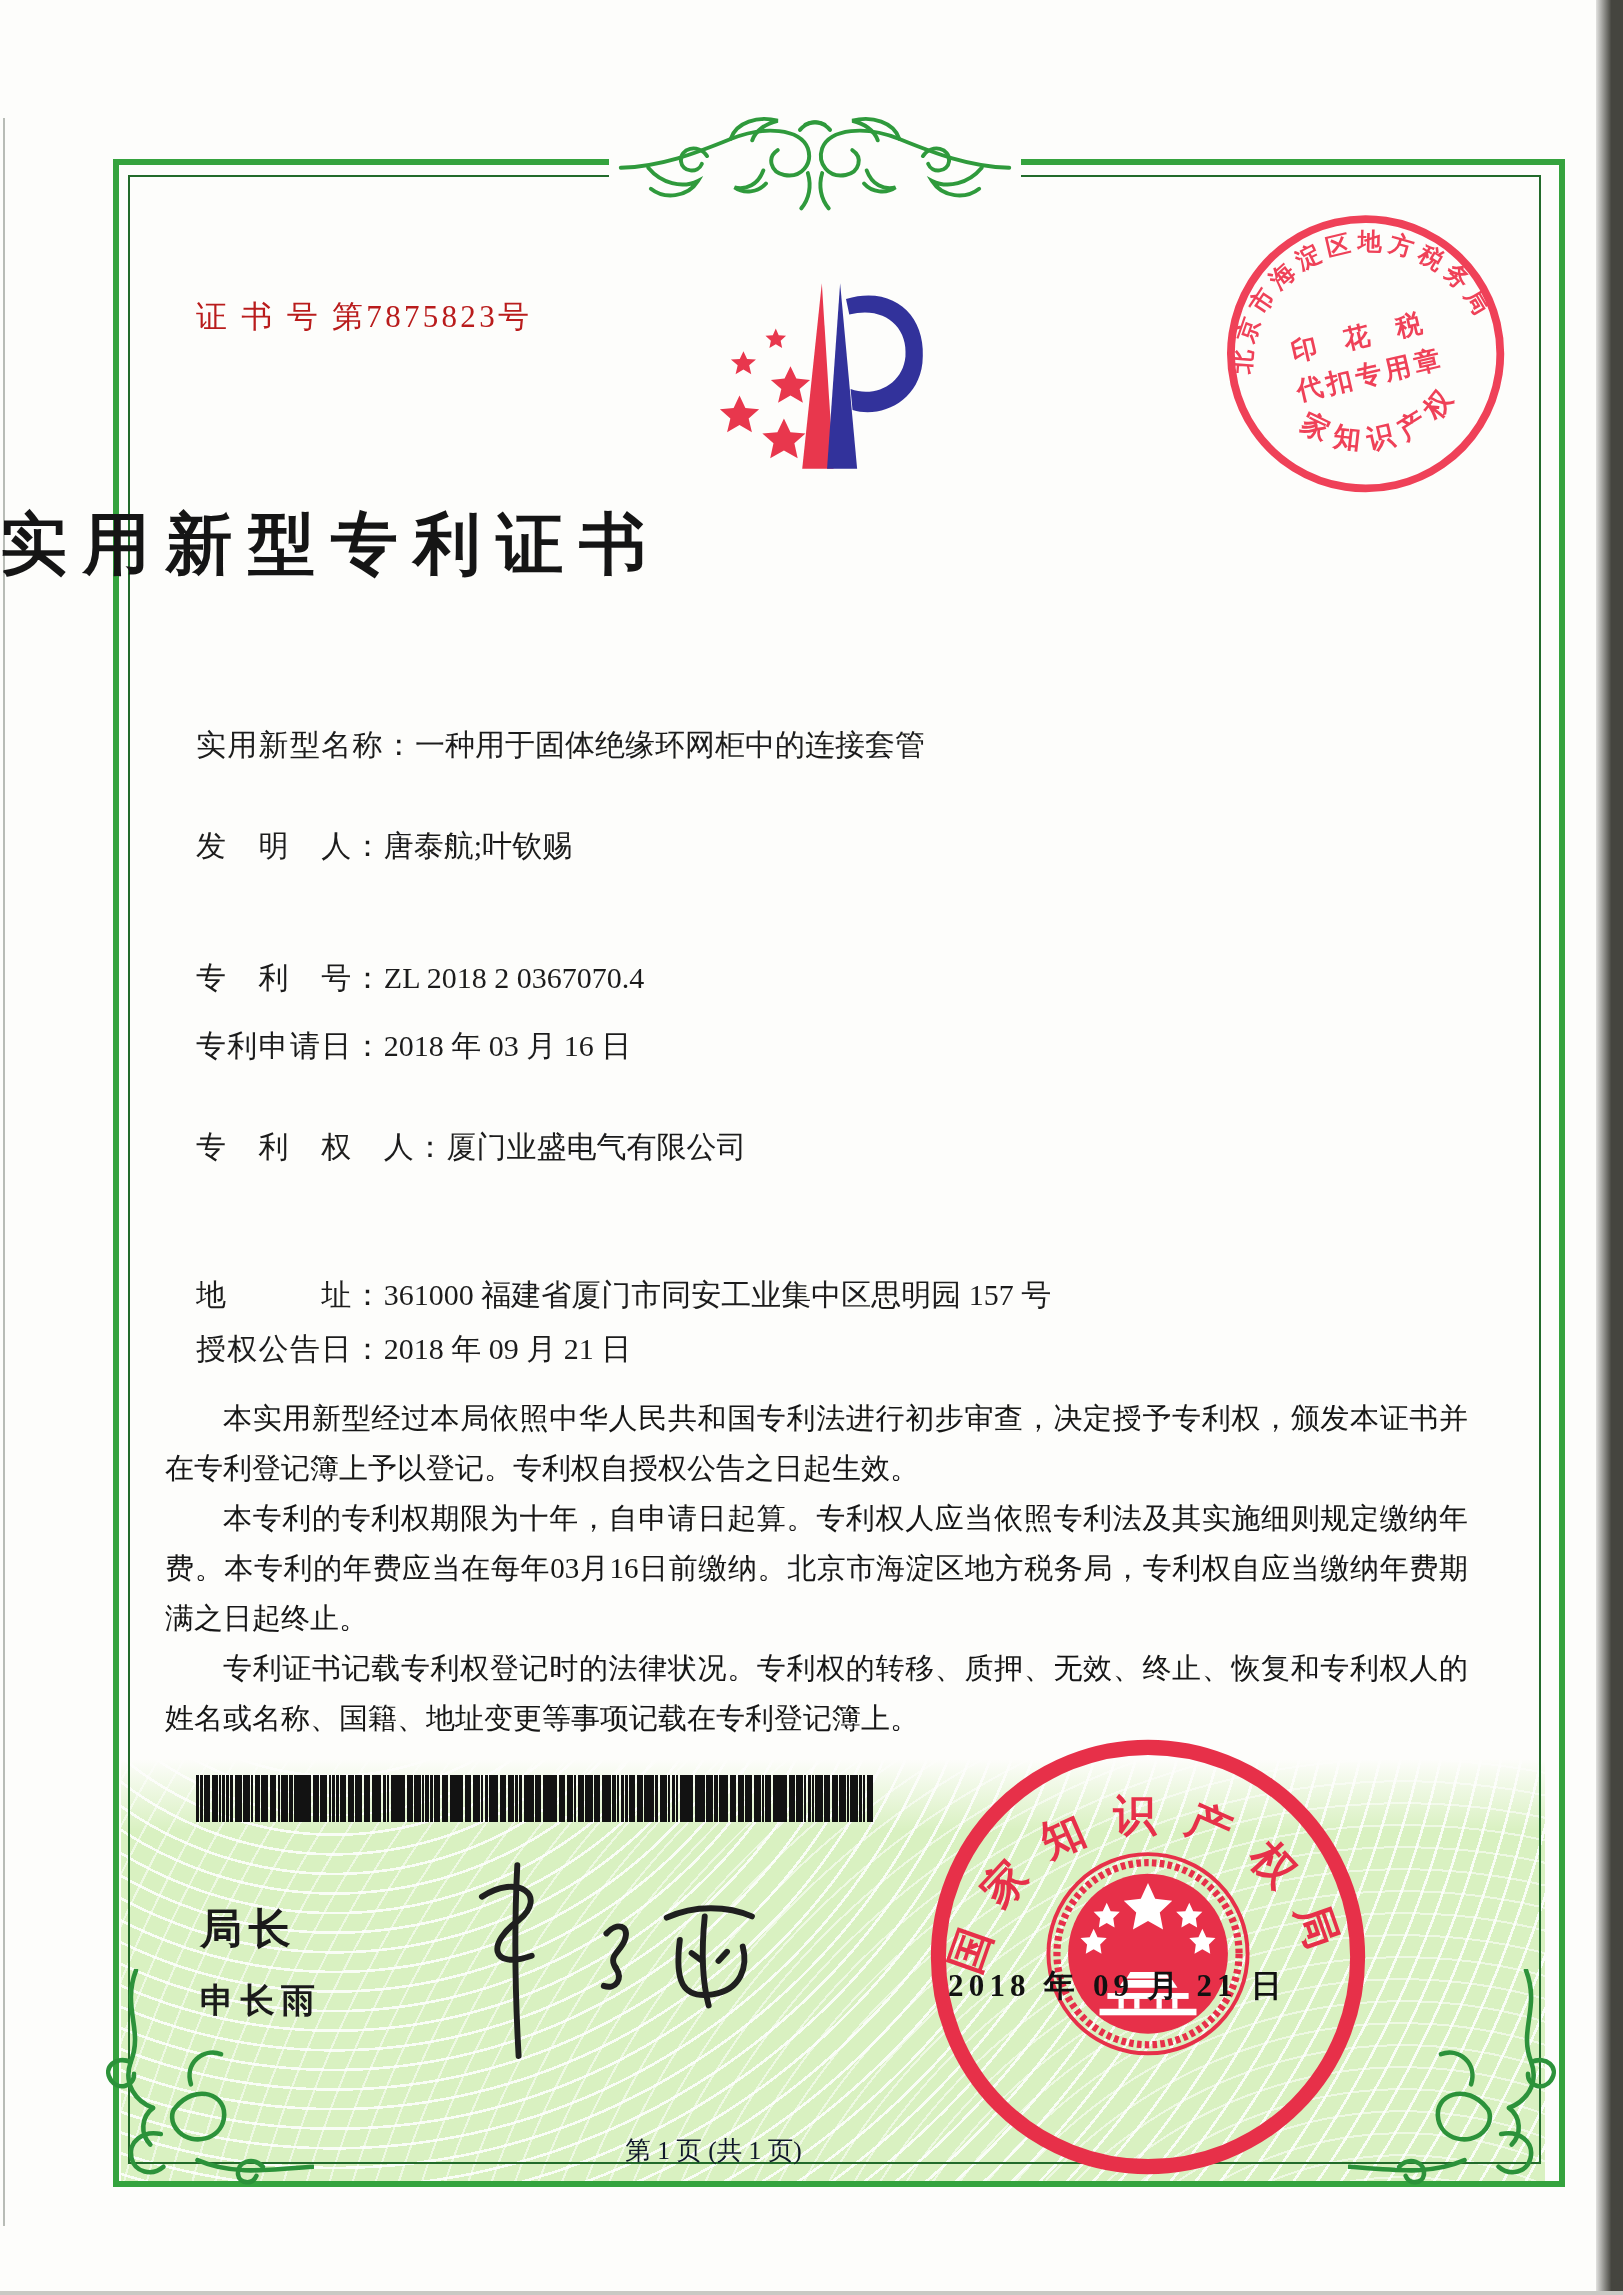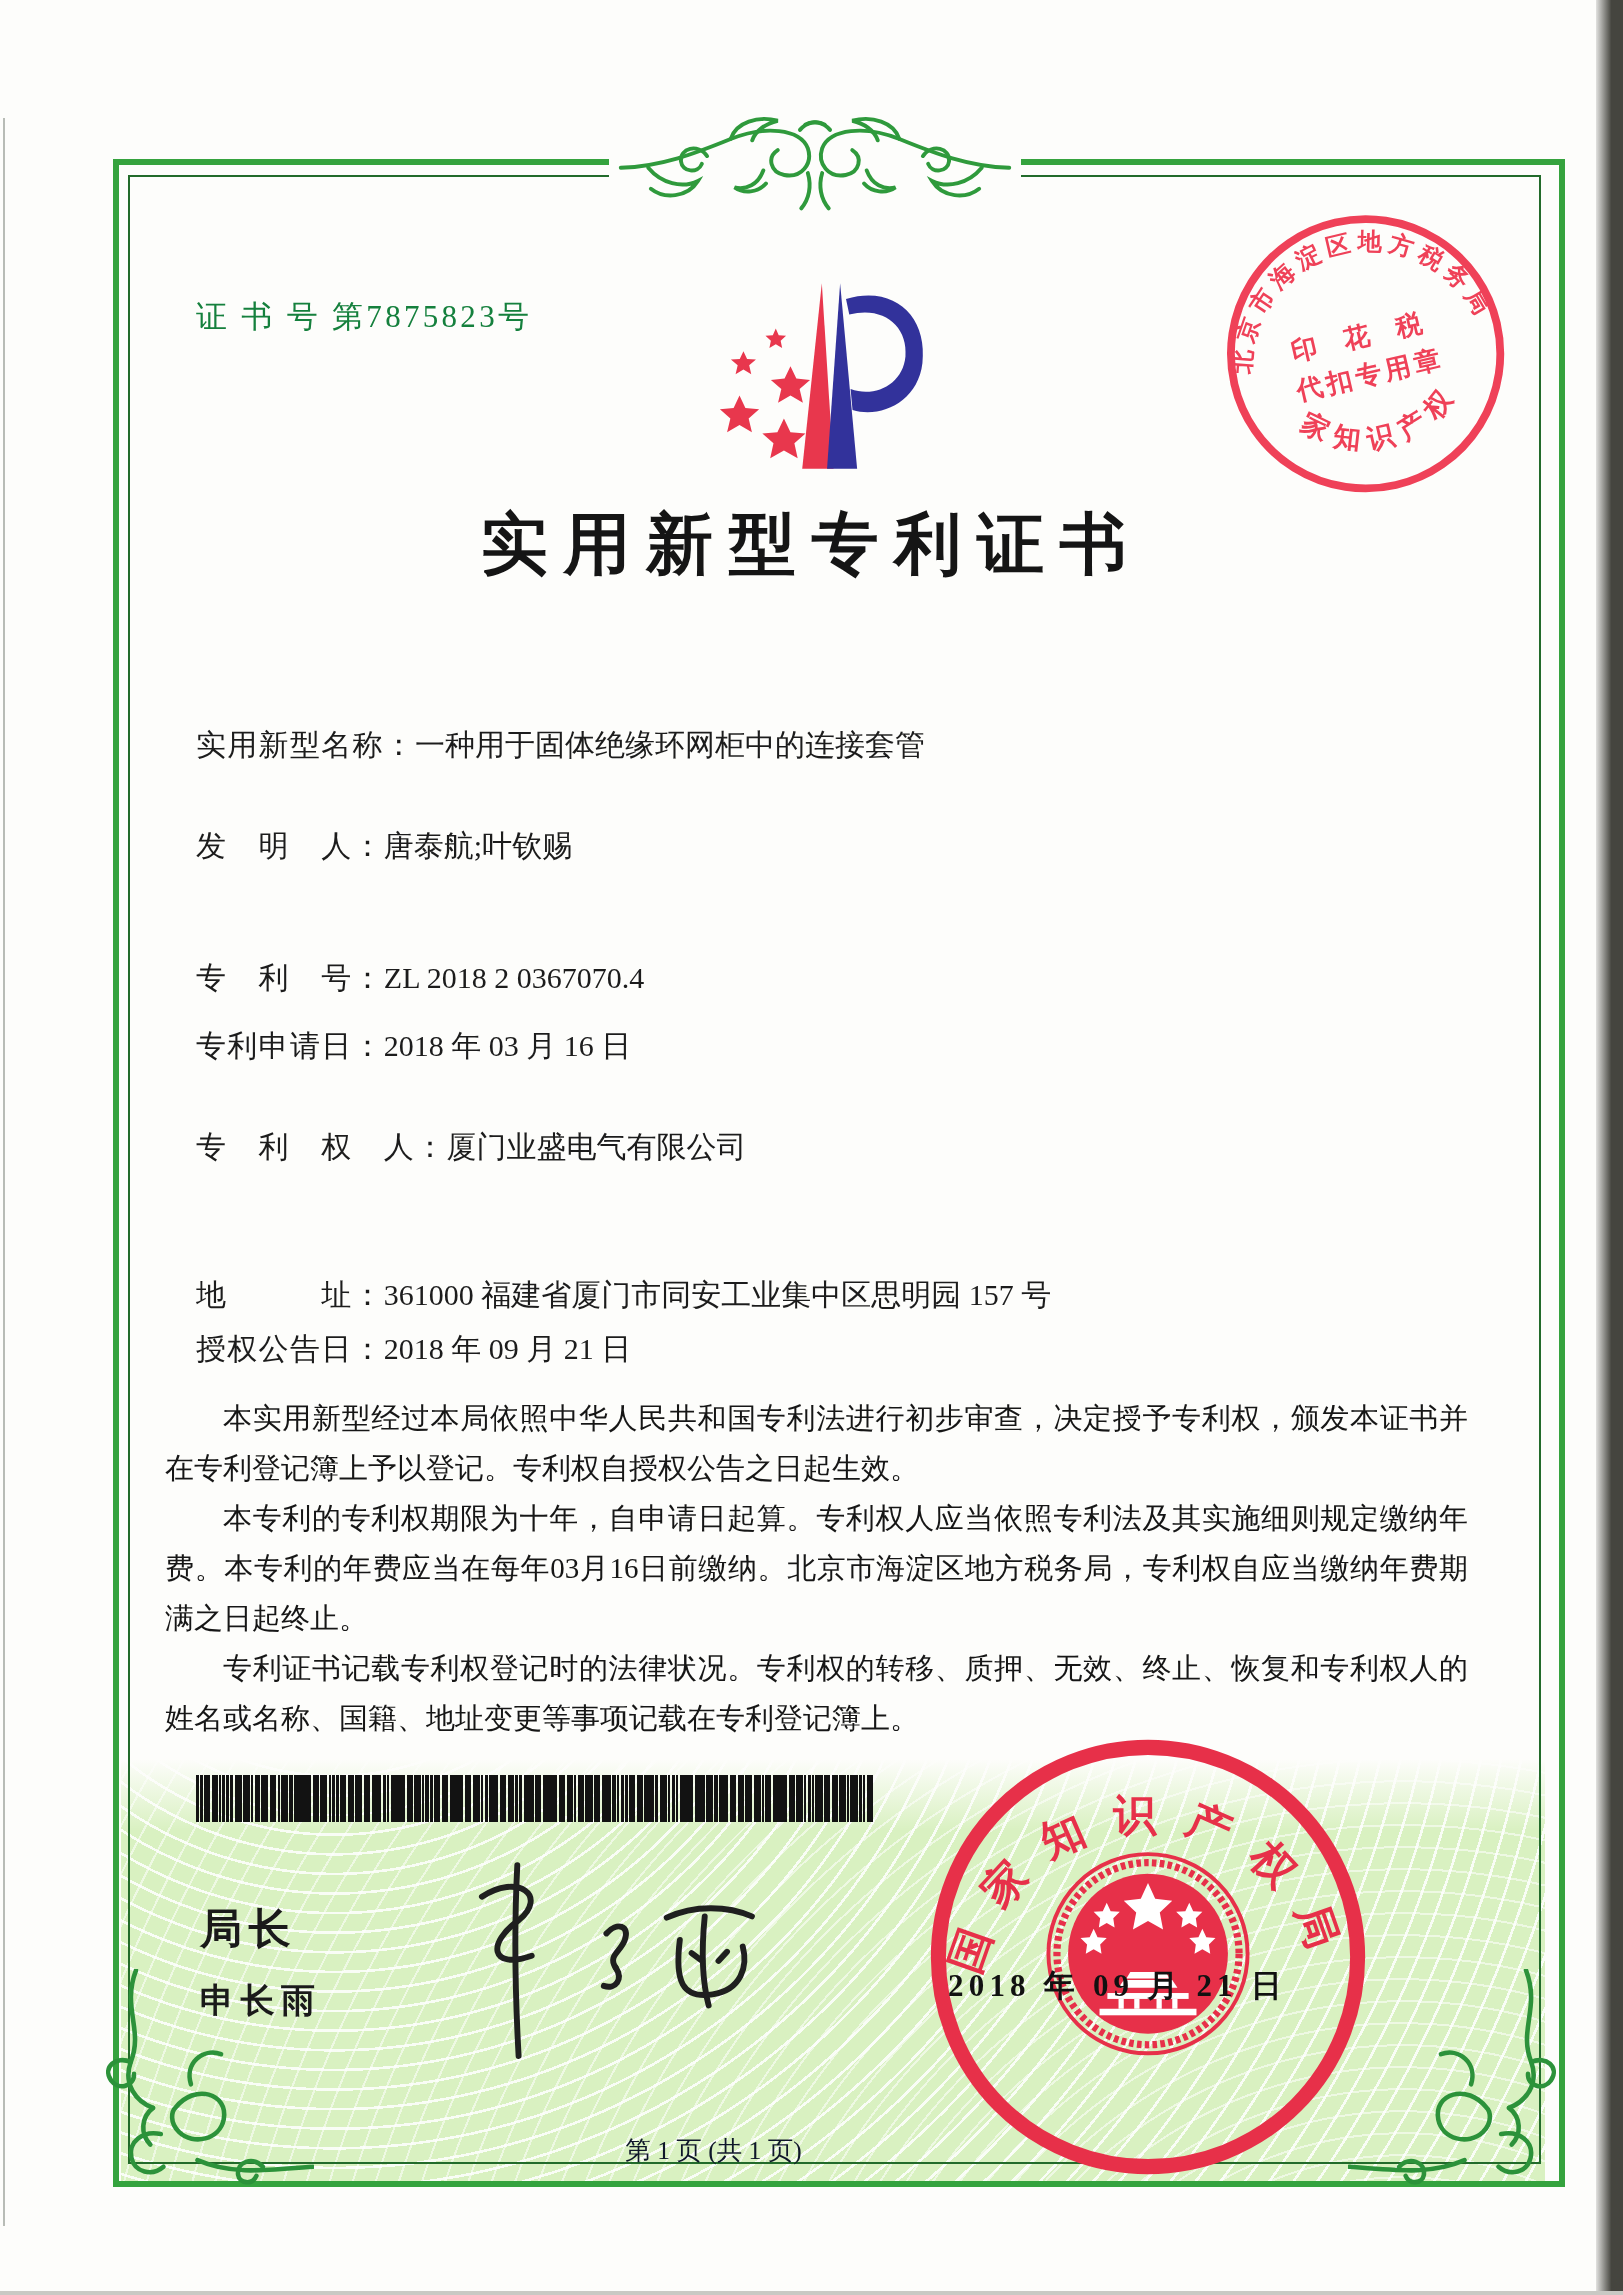--- a/index.html
+++ b/index.html
@@ -18,22 +18,22 @@
   .band{
     position:absolute;left:121px;top:1759px;width:1424px;height:427px;
     background-color:#d9f1c1;
     background-image:
       repeating-radial-gradient(circle 1702px at 15% -60%, rgba(255,255,255,0) 0 17px, rgba(255,255,255,.85) 17px 19.6px),
       repeating-radial-gradient(circle 1833px at 90% 175%, rgba(255,255,255,0) 0 20px, rgba(255,255,255,.55) 20px 22px);
   }
   .band::before{content:"";position:absolute;left:0;top:0;width:100%;height:72px;
     background:linear-gradient(#fdfdfb,rgba(253,253,251,0));}
   .abs{position:absolute;}
-  .cert-number{left:196px;top:296px;font-size:31px;letter-spacing:3.3px;color:#15803d;}
-  .title{left:0;top:499px;width:1623px;text-align:center;font-size:67px;font-weight:700;letter-spacing:15.7px;color:#151515;}
+  .cert-number{left:196px;top:296px;font-size:31px;letter-spacing:3.3px;color:#b91c1c;}
+  .title{left:0;top:499px;width:1623px;font-size:67px;font-weight:700;letter-spacing:15.7px;color:#151515;}
   .field{left:196px;font-size:30px;white-space:nowrap;color:#1c1c1c;}
   .field .lab{letter-spacing:1.3px;}
   .grantno{left:876px;top:1329px;font-size:30px;white-space:nowrap;}
   .bodytext{left:165px;top:1393px;width:1303px;font-size:29px;line-height:50px;text-align:justify;color:#161616;}
   .bodytext p{margin:0;text-indent:2em;}
   .barcode{left:196px;top:1775px;width:677px;height:47px;
     background-image:
       repeating-linear-gradient(90deg,#121212 0 2px,transparent 2px 3.9px),
       repeating-linear-gradient(90deg,#121212 0 1.3px,transparent 1.3px 5.9px),
       repeating-linear-gradient(90deg,#121212 0 3.3px,transparent 3.3px 8.5px),

